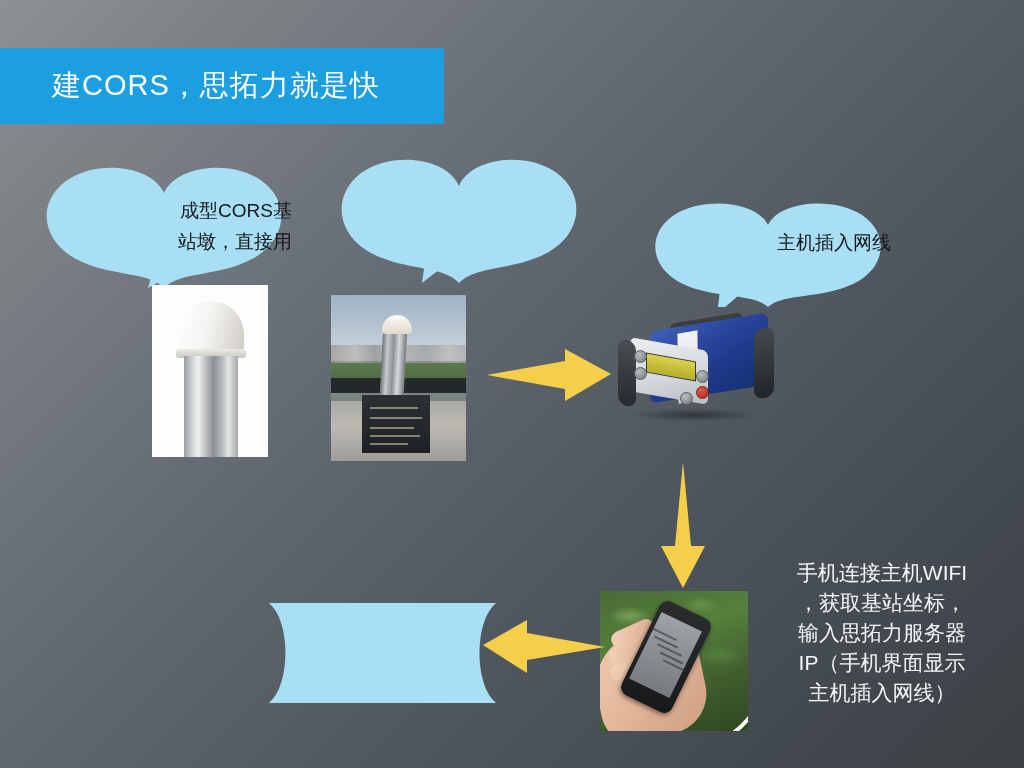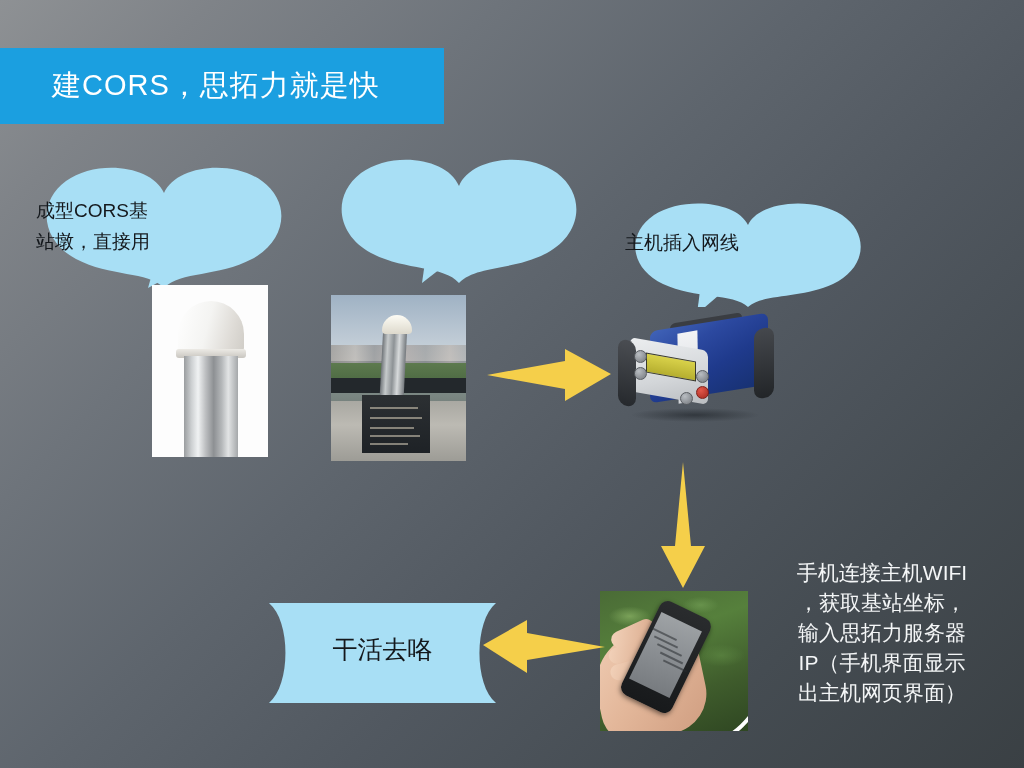--- a/index.html
+++ b/index.html
@@ -51,21 +51,21 @@
   .heart svg {
     position: absolute;
     left: 0;
     top: 0;
     display: block;
   }
   .heart-text {
     position: absolute;
     left: 0;
     width: 100%;
-    text-align: left;
+    text-align: right;
     color: #14181c;
     font-size: 19px;
     line-height: 31px;
     z-index: 3;
     white-space: pre-line;
   }
 
   
   .wave-banner {
     position: absolute;
@@ -312,21 +312,21 @@
 站墩，直接用</div>
   </div>
 
   <div class="heart" id="heart-2" style="left:330px; top:155px; width:258px; height:128px;">
     <svg width="258" height="128" viewBox="0 0 258 128">
       <path d="M129 31 C117 2, 61 -4, 31 18 C1 41, 7 80, 41 98 C75 116, 113 110, 129 128 C146 110, 183 116, 217 98 C251 80, 257 41, 227 18 C197 -4, 141 2, 129 31 Z" fill="#a8dff5"></path>
       <path d="M96 100 L128 100 L92 128 Z" fill="#a8dff5"></path>
     </svg>
   </div>
 
-  <div class="heart" id="heart-3" style="left:625px; top:199px; width:246px; height:108px;">
+  <div class="heart" id="heart-3" style="left:645px; top:199px; width:246px; height:108px;">
     <svg width="246" height="108" viewBox="0 0 246 108">
       <path d="M123 26 C112 2, 58 -3, 29 16 C0 36, 6 70, 38 85 C70 100, 108 94, 123 108 C139 94, 176 100, 208 85 C240 70, 246 36, 217 16 C188 -3, 134 2, 123 26 Z" fill="#a8dff5"></path>
       <path d="M76 84 L108 84 L72 115 Z" fill="#a8dff5"></path>
     </svg>
     <div class="heart-text" style="top:28px;">主机插入网线</div>
   </div>
 
   <div class="photo" id="photo-pillar">
     <div class="dome"></div>
     <div class="dome-lip"></div>
@@ -399,22 +399,21 @@
   <div class="arrow" id="arrow-left" style="left:483px; top:617px;">
     <svg width="122" height="58" viewBox="0 0 122 58">
       <path d="M122 30 L44 16 L44 3 L0 28 L44 56 L44 43 Z" fill="#f5cf4a"></path>
     </svg>
   </div>
 
   <div class="wave-banner">
     <svg width="235" height="112" viewBox="0 0 235 112">
       <path d="M4 6 C26 24, 26 88, 4 106 L231 106 C209 88, 209 24, 231 6 Z" fill="#a8dff5"></path>
     </svg>
-    <div class="wave-text">干活去咯</div>
   </div>
 
   <div class="caption-right">手机连接主机WIFI
 ，获取基站坐标，
 输入思拓力服务器
 IP（手机界面显示
-出主机网页界面）</div>
+主机插入网线）</div>
 
 </div>
 
 </body></html>

